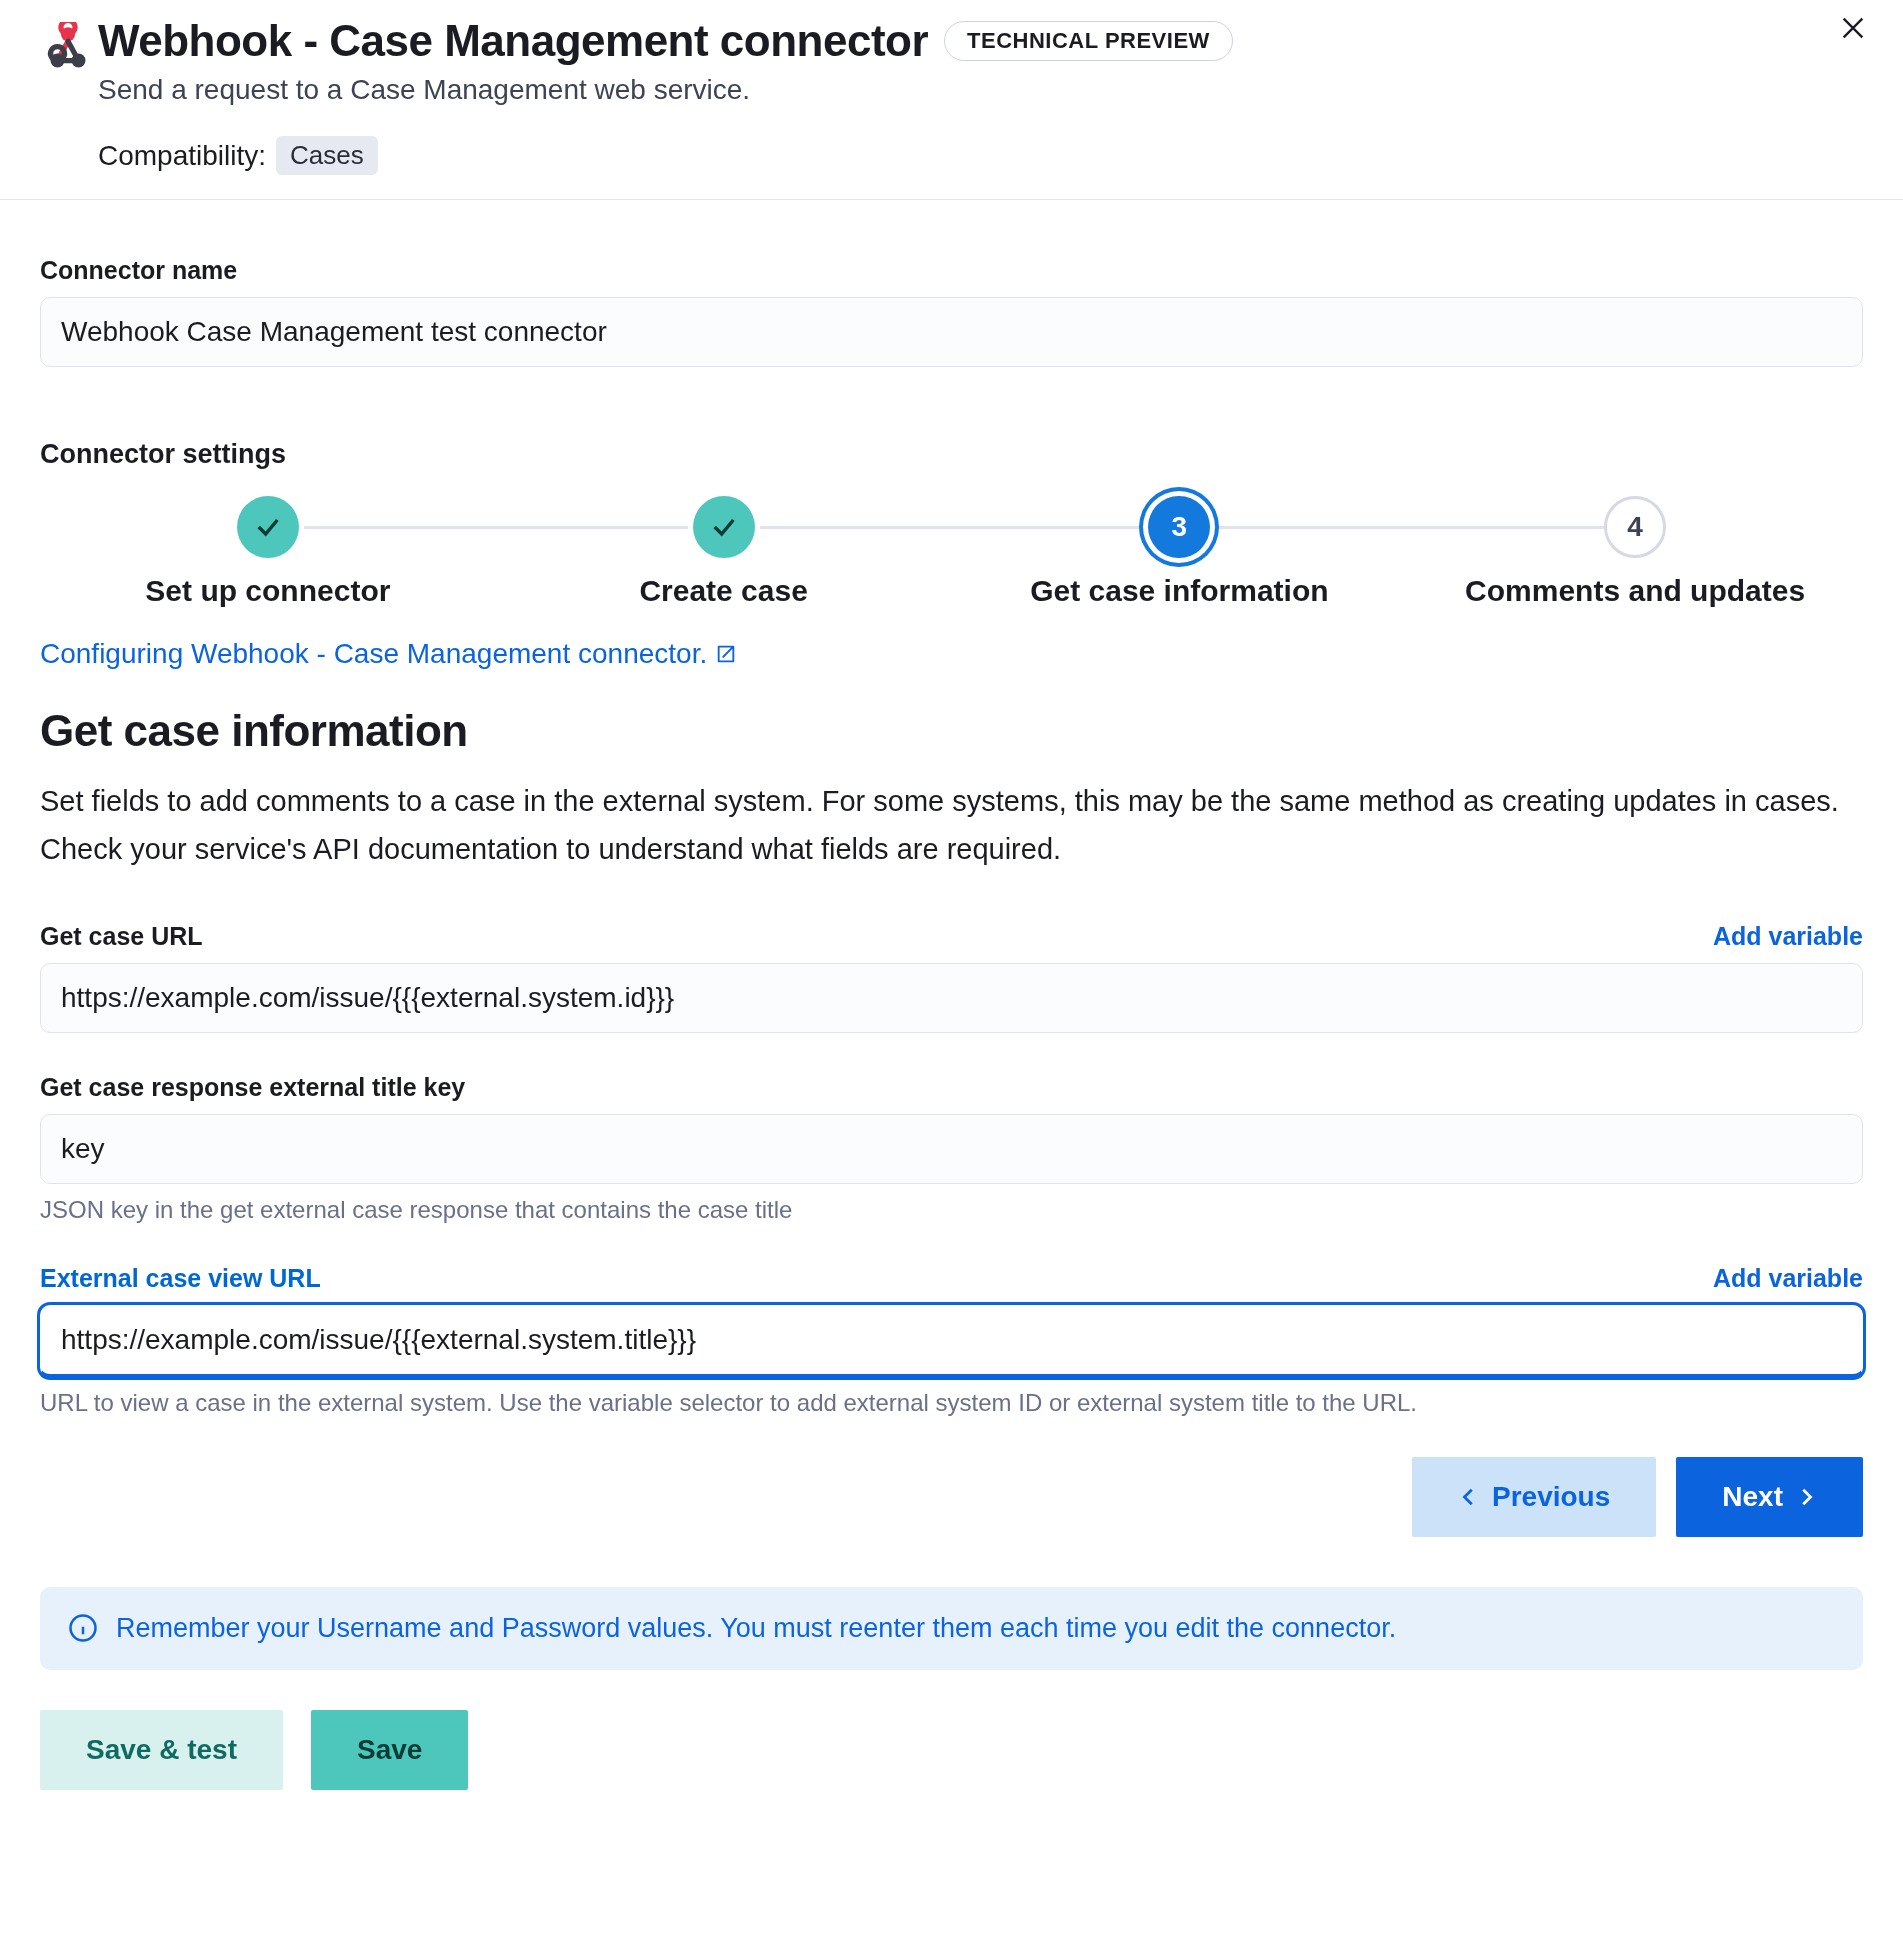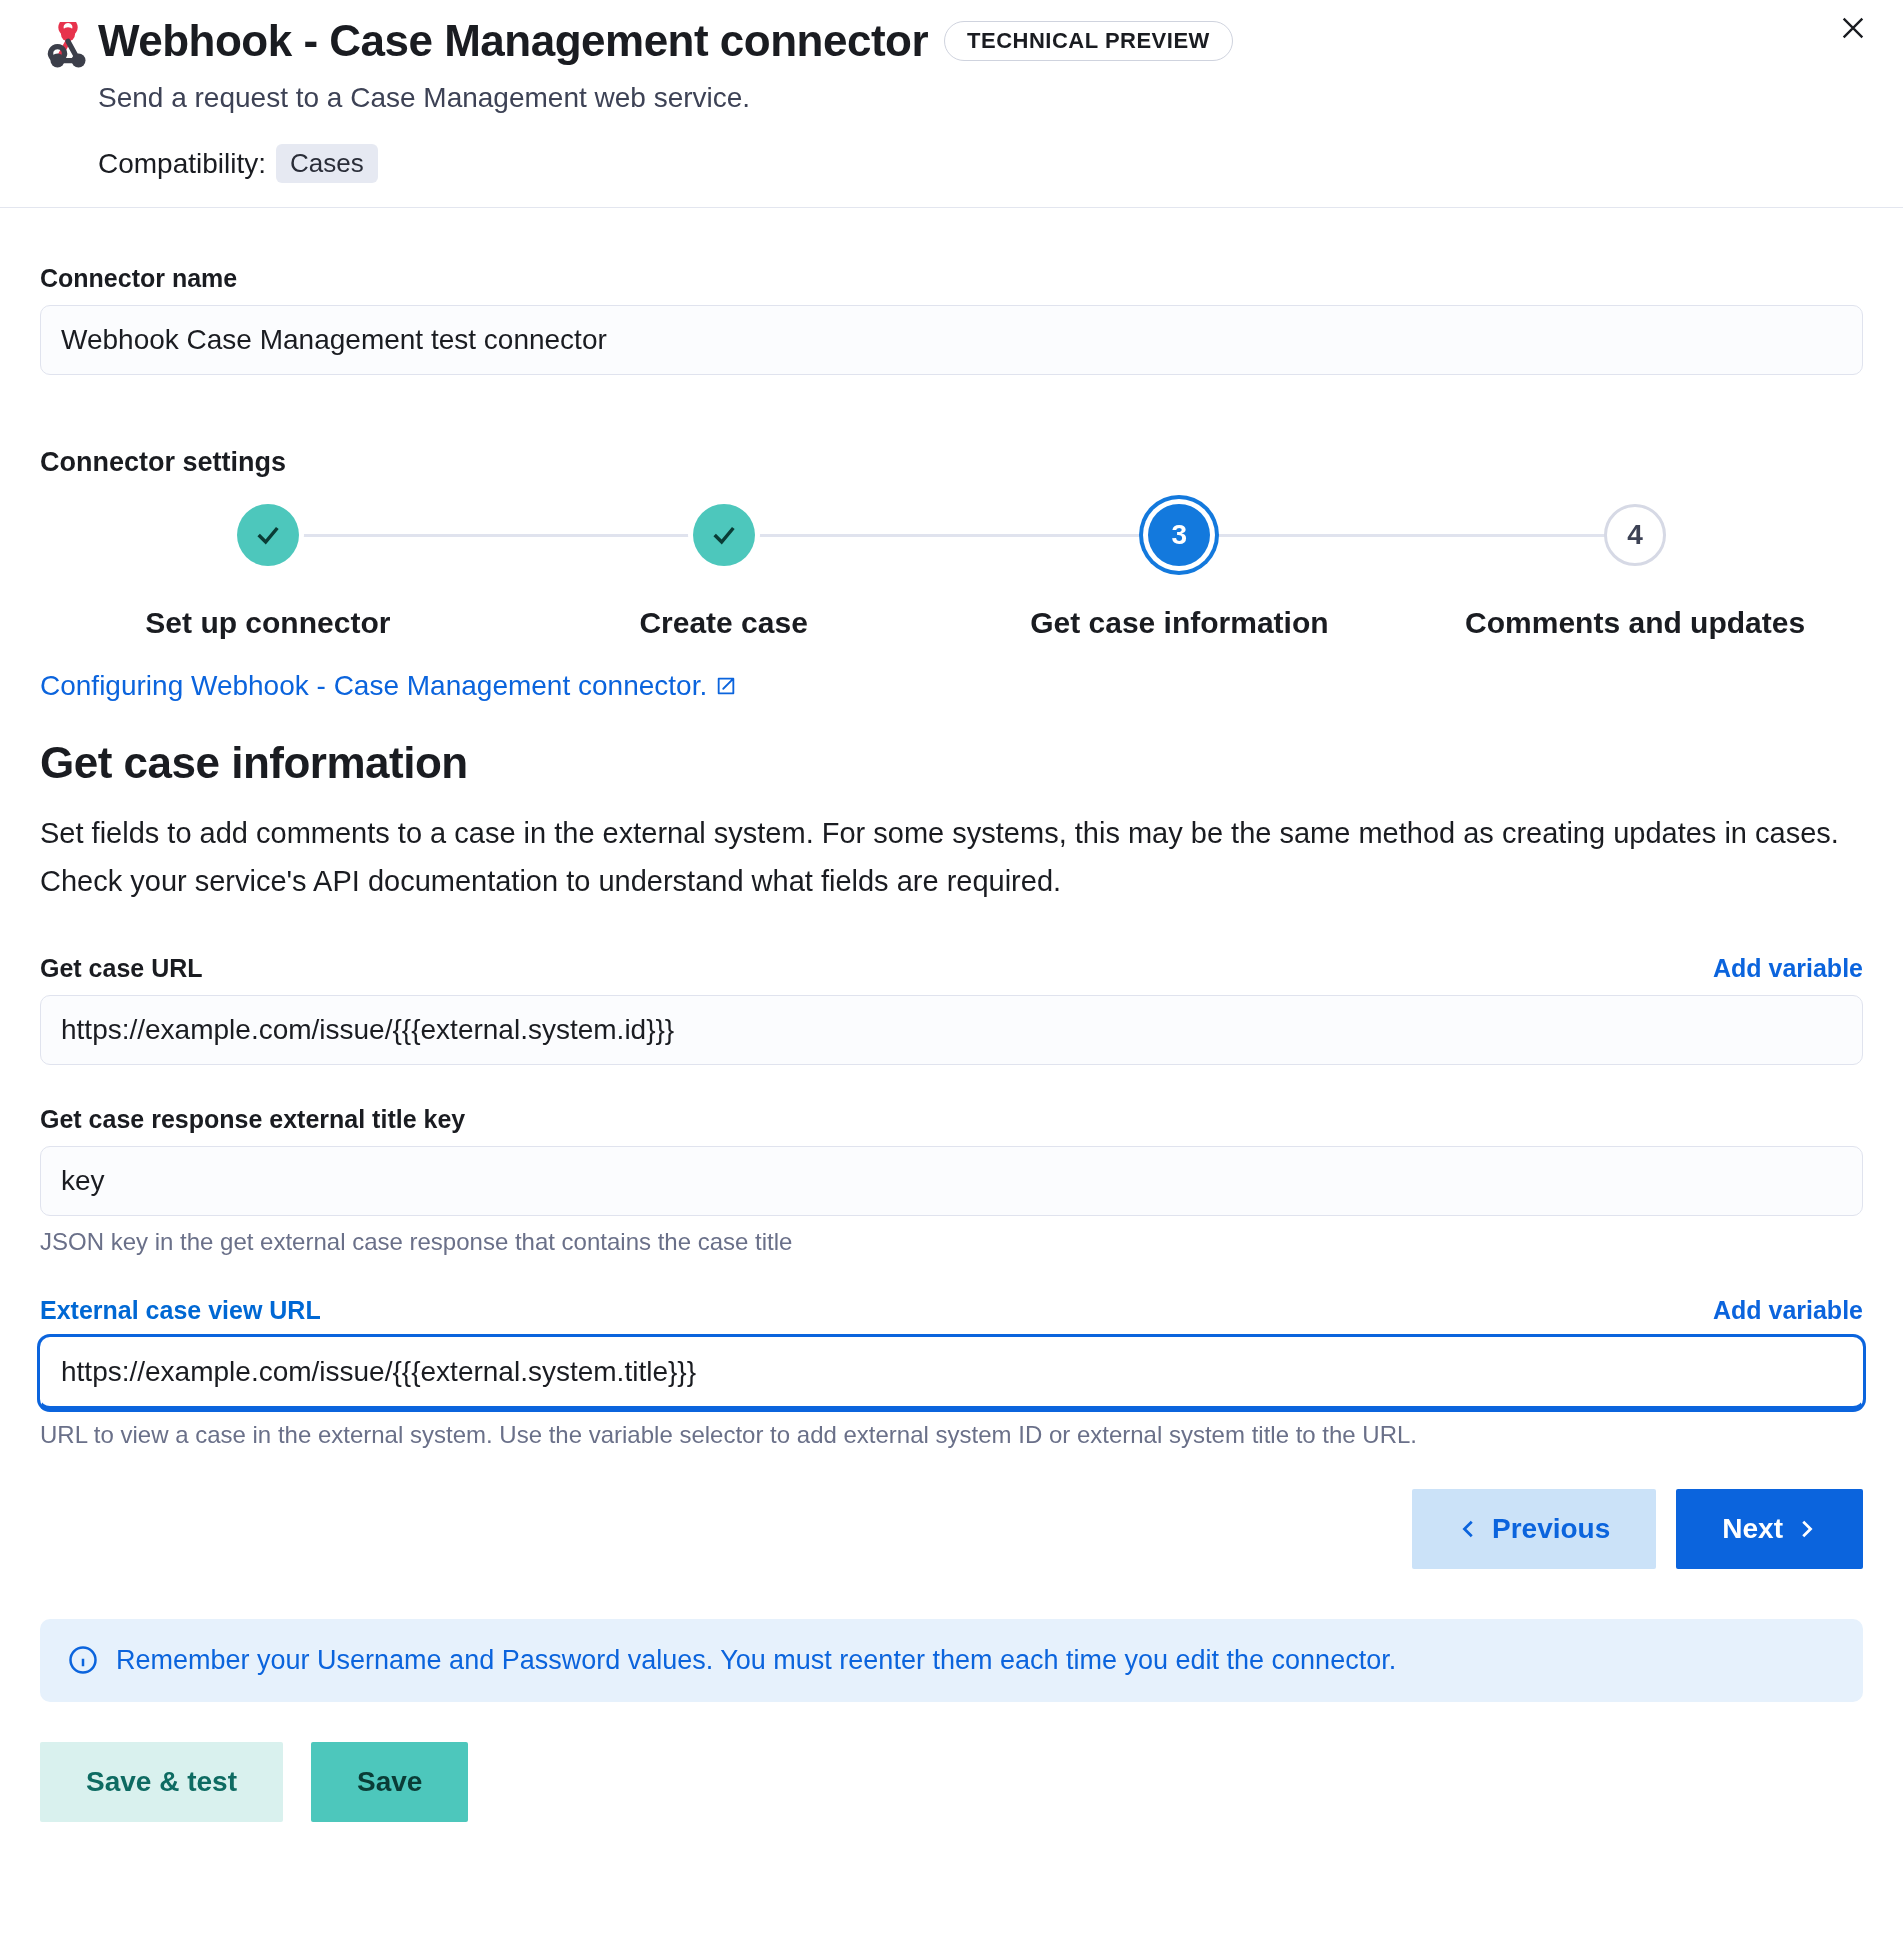--- a/index.html
+++ b/index.html
@@ -40,21 +40,21 @@
     border-radius: 24px;
     padding: 6px 22px;
     font-size: 22px;
     font-weight: 700;
     letter-spacing: 0.5px;
     background: #fff;
   }
   .subtitle {
     font-size: 28px;
     color: #3d4255;
-    margin-top: 16px;
+    margin-top: 8px;
   }
   .compat-row {
     margin-top: 30px;
     display: flex;
     align-items: center;
     gap: 10px;
     font-size: 28px;
     color: #1a1c21;
   }
   .badge {
@@ -166,21 +166,21 @@
     background: #1379dd;
     color: #fff;
     box-shadow: 0 0 0 5px #fff, 0 0 0 9px #1379dd;
   }
   .step-circle.pending {
     background: #fff;
     border: 3px solid #d6d9e5;
     color: #3d4255;
   }
   .step-label {
-    margin-top: 40px;
+    margin-top: 16px;
     font-size: 30px;
     font-weight: 700;
     text-align: center;
     color: #1a1c21;
   }
 
   .doc-link {
     color: #0b64dd;
     font-size: 28px;
     text-decoration: none;

